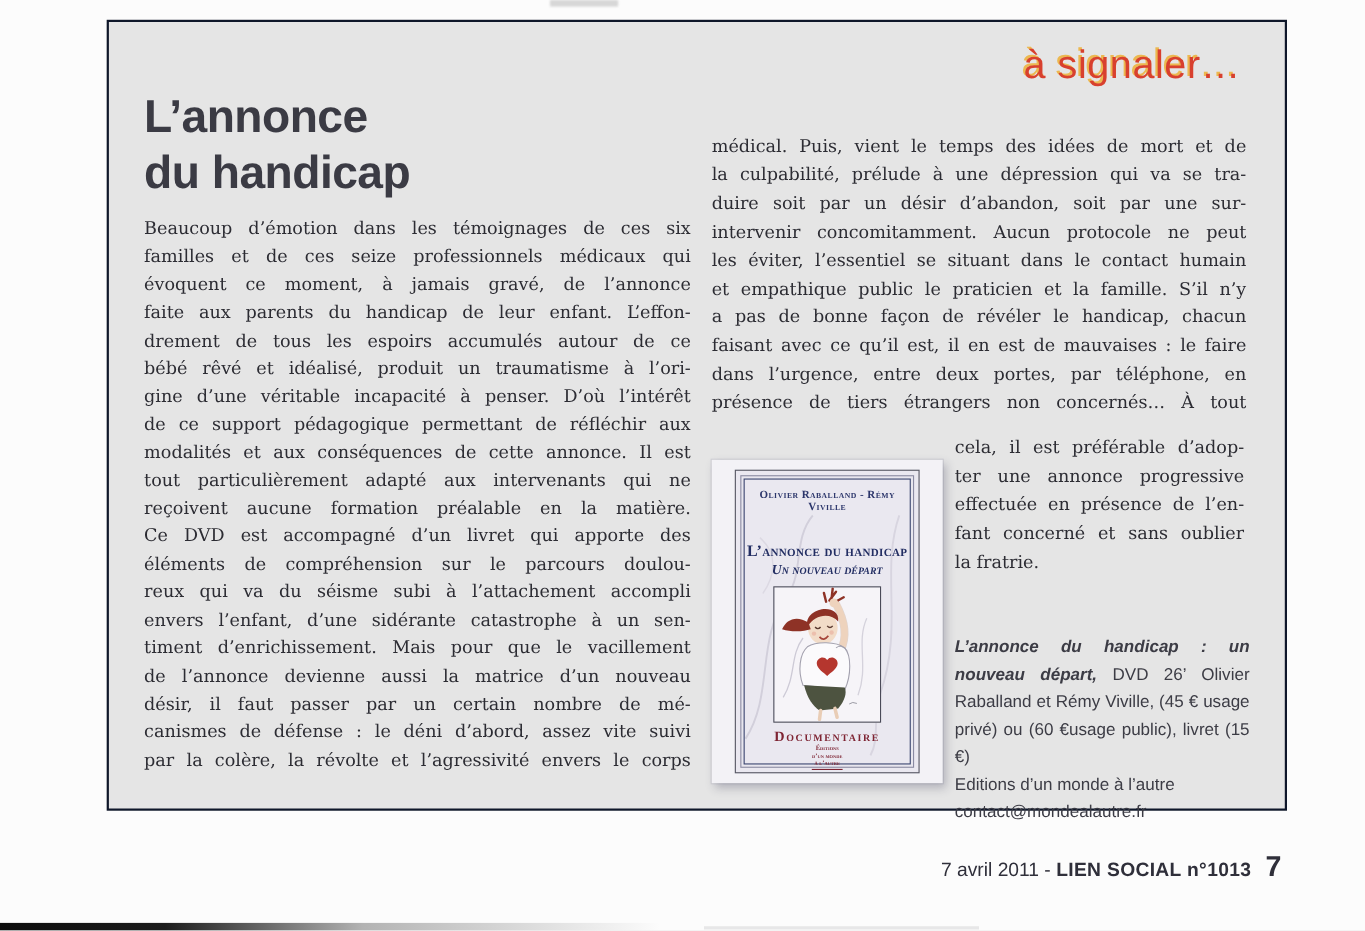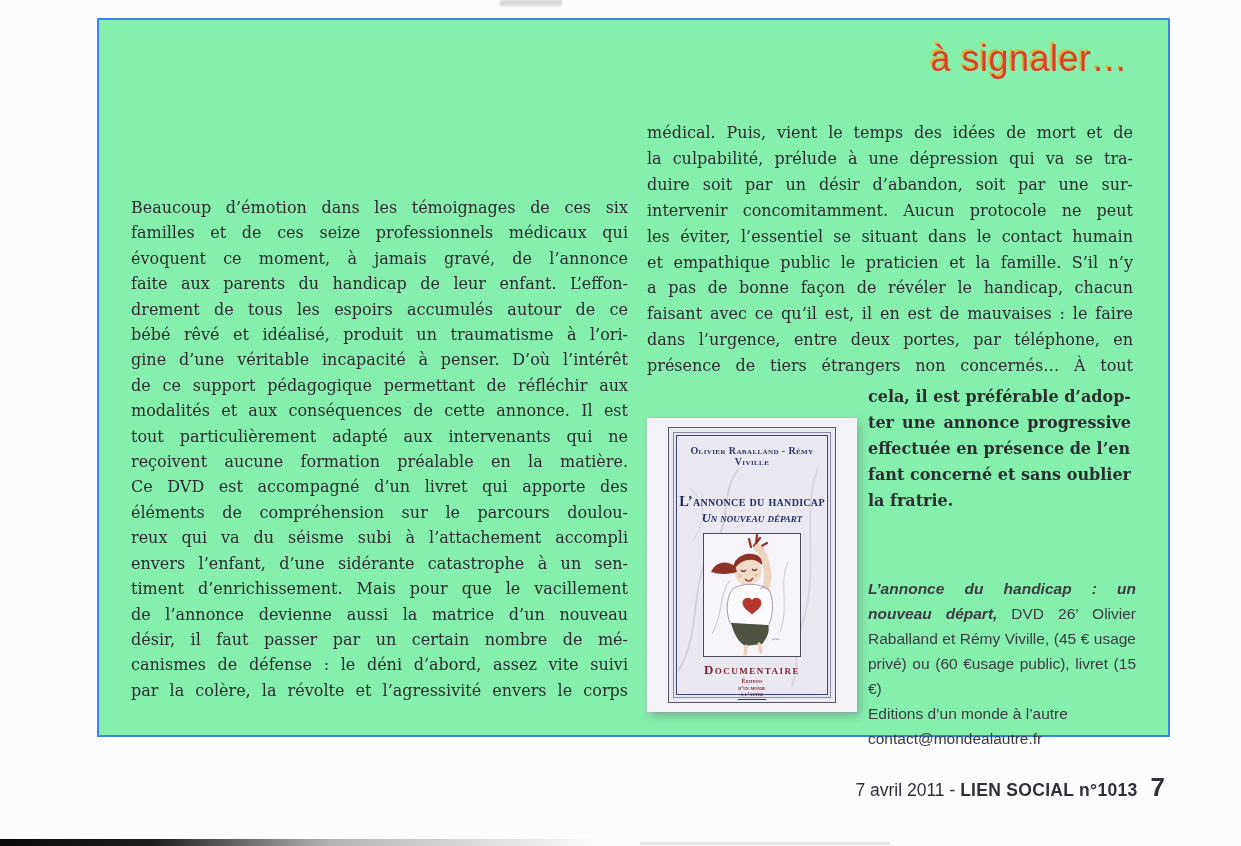--- a/index.html
+++ b/index.html
@@ -7,38 +7,38 @@
   body { position: relative; background: #fcfcfc; font-family: "Liberation Sans", sans-serif; }
 
   .scan-smudge { position: absolute; left: 500px; top: 0; width: 62px; height: 6px;
                  background: #b9b9b9; opacity: .55; filter: blur(1px); }
   .scan-bar-bottom { position: absolute; left: 0; top: 839px; width: 600px; height: 7px;
                  background: linear-gradient(to right, #0c0c0c 0%, #1c1c1c 25%, rgba(90,90,90,.45) 55%, rgba(120,120,120,0) 100%); }
   .scan-bar-bottom2 { position: absolute; left: 640px; top: 842px; width: 250px; height: 3px;
                  background: rgba(80,80,90,.12); }
 
   .panel { position: absolute; left: 97px; top: 18px; width: 1073px; height: 719px;
-           background: #86efac; border: 2px solid #3b82f6; }
+           background: #e5e5e5; border: 2px solid #0f172a; }
 
   .header-label { position: absolute; top: 18px; right: 40px;
                   font-size: 36px; letter-spacing: .5px; color: #d8402e;
                   text-shadow: -2px -2px 0 rgba(238,172,42,.8); }
 
   .article-title { position: absolute; left: 32px; top: 60px;
                    font-size: 42px; line-height: 51px; font-weight: 700;
                    letter-spacing: -.5px; color: #3b3b44; }
 
   .lines-block .ln { text-align: justify; text-align-last: justify;
                      white-space: nowrap; overflow: hidden;
                      font-family: "DejaVu Serif", serif; color: #2c2c33; }
   .lc-body { position: absolute; left: 32px; top: 175px; width: 497px; }
   .lc-body .ln { font-size: 16px; line-height: 25.4px; }
   .rc-body { position: absolute; left: 548px; top: 100px; width: 486px; }
   .rc-body .ln { font-size: 16px; line-height: 25.9px; }
-  .rc-wrap { position: absolute; left: 769px; top: 364px; width: 263px; font-weight: bold; }
+  .rc-wrap { position: absolute; left: 769px; top: 374px; width: 263px; }
   .rc-wrap .ln { font-size: 16px; line-height: 26px; }
   .rc-wrap .ln:last-child { text-align-last: left; }
 
   
   .dvd-photo { position: absolute; left: 548px; top: 398px; width: 210px; height: 294px;
                background: #f3f2f6; padding: 9px 21px;
                box-shadow: 3px 4px 8px rgba(60,60,85,.3), 0 0 0 1px rgba(190,190,200,.5); }
   .dvd-cover { position: relative; width: 100%; height: 100%;
                background: #eae8f0; border: 1px solid #565662; padding: 7px; }
   .cover-sketch { position: absolute; inset: 0; width: 100%; height: 100%; }
@@ -77,20 +77,25 @@
 </style>
 </head>
 <body>
 
 <div class="scan-smudge"></div>
 
 <div class="panel">
 
   <div class="header-label">à signaler…</div>
 
+  <div class="article-title">
+
+  <div class="title-ln">L’annonce</div>
+      <div class="title-ln">du handicap</div>
+    </div>
 
   <div class="lc-body lines-block">
 
   <div class="ln">Beaucoup d’émotion dans les témoignages de ces six</div>
       <div class="ln">familles et de ces seize professionnels médicaux qui</div>
       <div class="ln">évoquent ce moment, à jamais gravé, de l’annonce</div>
       <div class="ln">faite aux parents du handicap de leur enfant. L’effon-</div>
       <div class="ln">drement de tous les espoirs accumulés autour de ce</div>
       <div class="ln">bébé rêvé et idéalisé, produit un traumatisme à l’ori-</div>
       <div class="ln">gine d’une véritable incapacité à penser. D’où l’intérêt</div>

